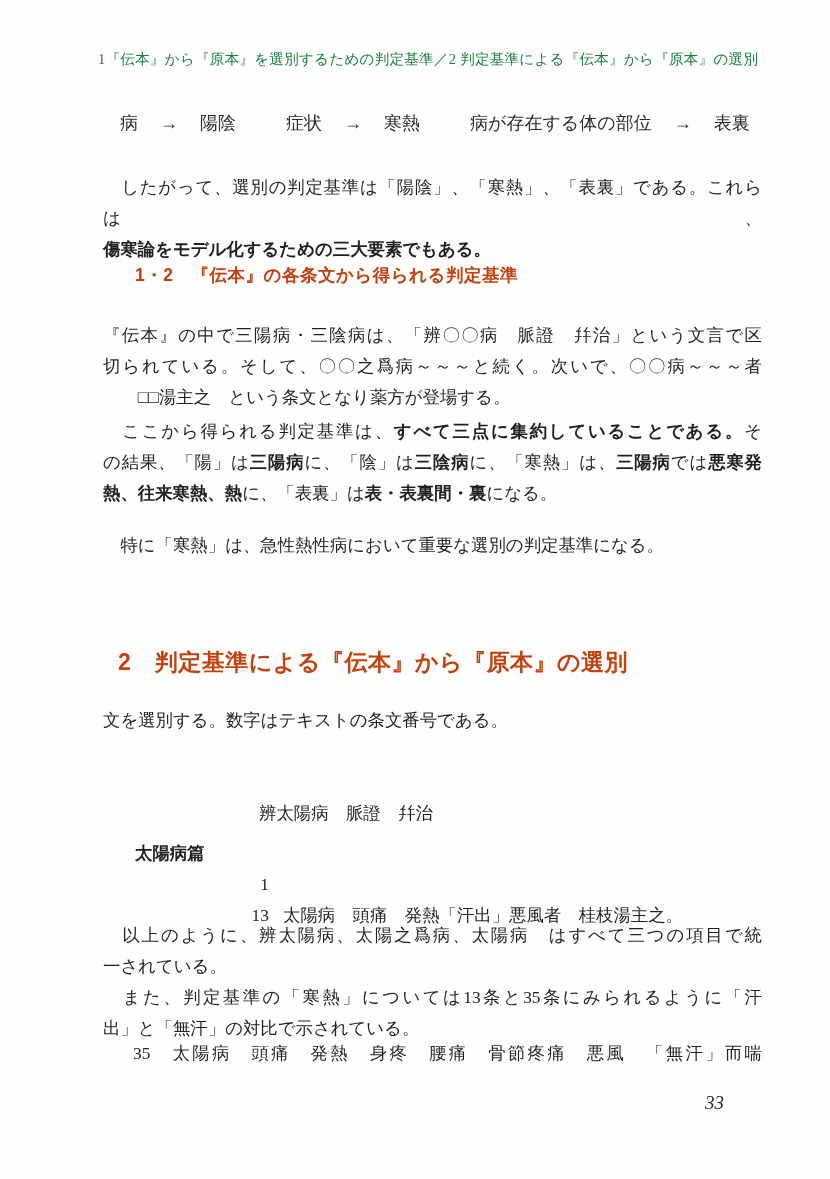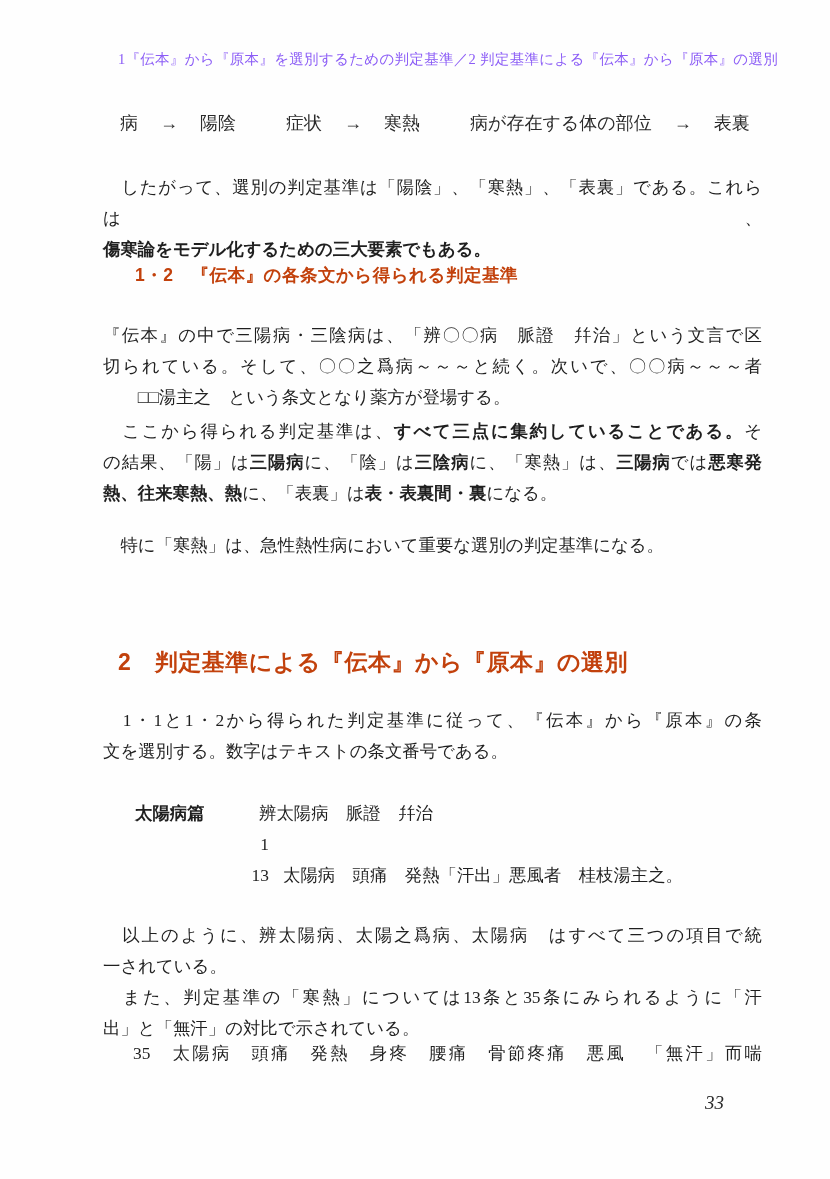--- a/index.html
+++ b/index.html
@@ -7,21 +7,21 @@
     width:830px;height:1179px;background:#ffffff;position:relative;
     font-family:"Liberation Serif","DejaVu Serif",serif;
     color:#1f1f1f;
     -webkit-font-smoothing:antialiased;
   }
   .page{position:absolute;inset:0;background:#fefefe;overflow:hidden;}
   .serif{font-family:"Liberation Serif","DejaVu Serif",serif;}
 
   .running-header{
     position:absolute;top:50px;left:98px;width:700px;
-    font-size:14.5px;letter-spacing:0.3px;color:#8b5cf6;white-space:nowrap;text-align:center;
+    font-size:14.5px;letter-spacing:0.3px;color:#15803d;white-space:nowrap;
   }
 
   .diagram{
     position:absolute;top:111px;left:120px;
     display:flex;column-gap:50px;align-items:center;
     font-family:"Liberation Sans","DejaVu Sans",sans-serif;
     font-size:18px;color:#2b2b2b;white-space:nowrap;
   }
   .diagram .pair{display:flex;column-gap:22px;align-items:center;}
 
@@ -50,21 +50,21 @@
   #line35{top:1038px;}
   #line35 .line{padding-left:30px;}
 
   .taiyo{
     position:absolute;top:798px;left:103px;width:659px;
     font-size:17.4px;line-height:31px;color:#1f1f1f;
   }
   .t-row{display:flex;white-space:pre;}
   .t-label{
     margin-left:32px;width:110px;flex:0 0 auto;
-    font-family:"Liberation Sans","DejaVu Sans",sans-serif;font-weight:700;
+    font-family:"Liberation Sans","DejaVu Sans",sans-serif;font-weight:700;margin-top:40px;
   }
   .t-spacer{width:142px;flex:0 0 auto;}
   .t-num{width:24px;flex:0 0 auto;text-align:right;}
   .t-text{margin-left:14px;}
 
   .page-number{
     position:absolute;top:1092px;left:705px;
     font-size:19px;font-style:italic;color:#2a2a2a;
     font-family:"Liberation Serif","DejaVu Serif",serif;
   }
@@ -113,21 +113,20 @@
     <div class="line"><b>熱、往来寒熱、熱</b><span>に、「表裏」は</span><b>表・表裏間・裏</b><span>になる。</span></div>
   </div>
 
   <div class="para serif" id="p4">
     <div class="line"><span>　特に「寒熱」は、急性熱性病において重要な選別の判定基準になる。</span></div>
   </div>
 
   <div class="heading" id="h2">2　判定基準による『伝本』から『原本』の選別</div>
 
   <div class="para serif" id="p5">
-    <div class="line full"><span>　1・1と1・2から得られた判定基準に従って、『伝本』から『原本』の条</span></div>
     <div class="line"><span>文を選別する。数字はテキストの条文番号である。</span></div>
   </div>
 
   <div class="taiyo serif">
     <div class="t-row">
       <span class="t-label">太陽病篇</span>
       <span class="t-text">辨太陽病　脈證　幷治</span>
     </div>
     <div class="t-row">
       <span class="t-spacer"></span>

